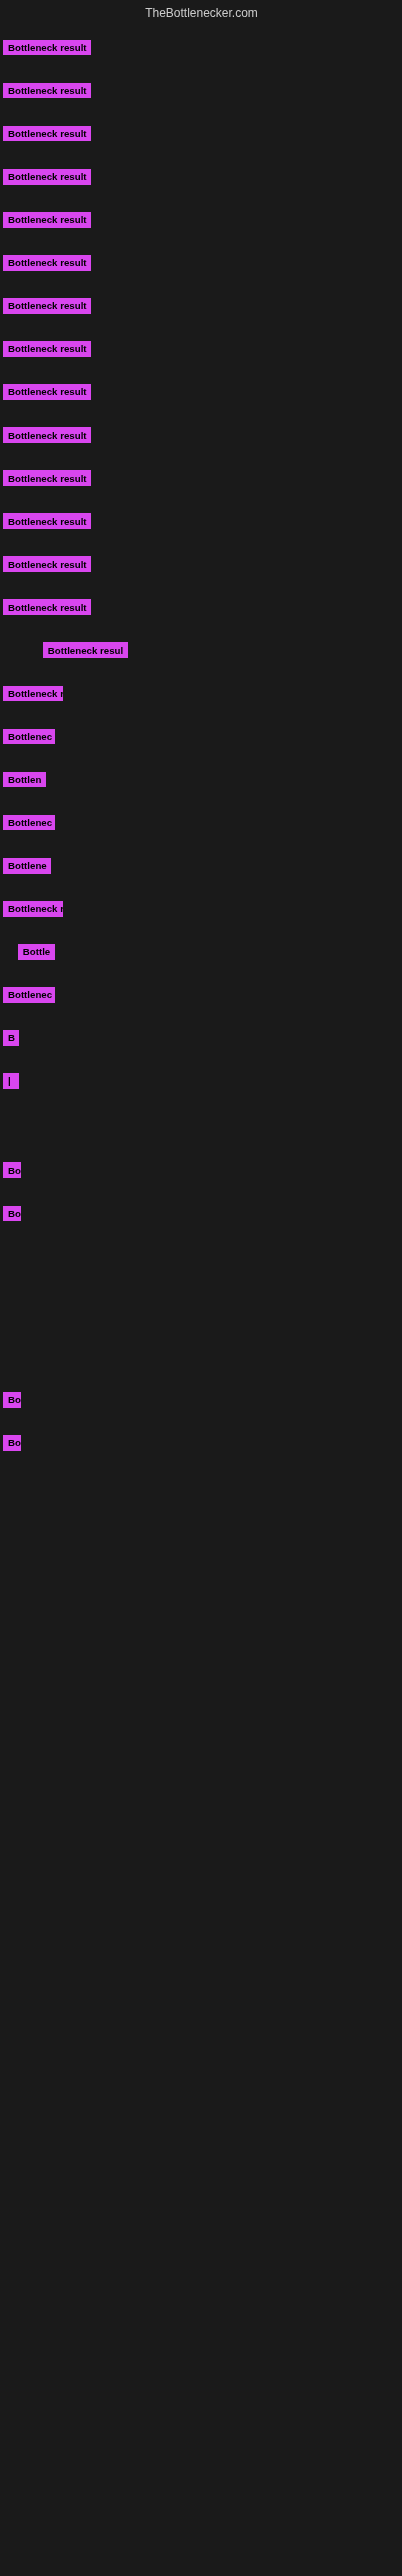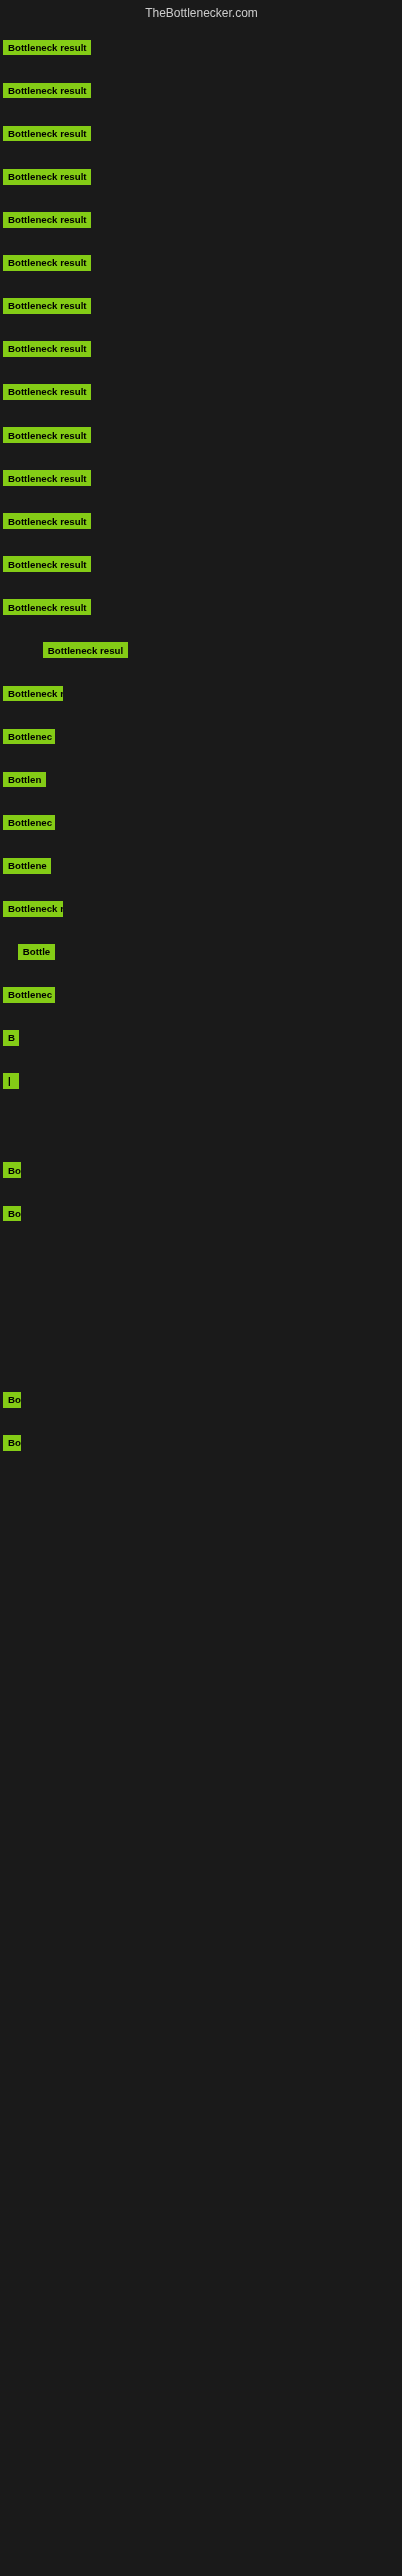--- a/index.html
+++ b/index.html
@@ -25,21 +25,21 @@
     }
 
     .bottleneck-item {
       display: flex;
       align-items: flex-start;
       padding: 4.8px 3.2px;
       margin-bottom: 1.6px;
     }
 
     .bottleneck-badge {
-      background-color: #84cc16;
+      background-color: #d946ef;
       color: #000000;
       font-size: 9.7px;
       font-weight: bold;
       padding: 2.4px 4.8px;
       white-space: nowrap;
       display: inline-block;
       min-width: 16px;
     }
   </style>
 </head>

